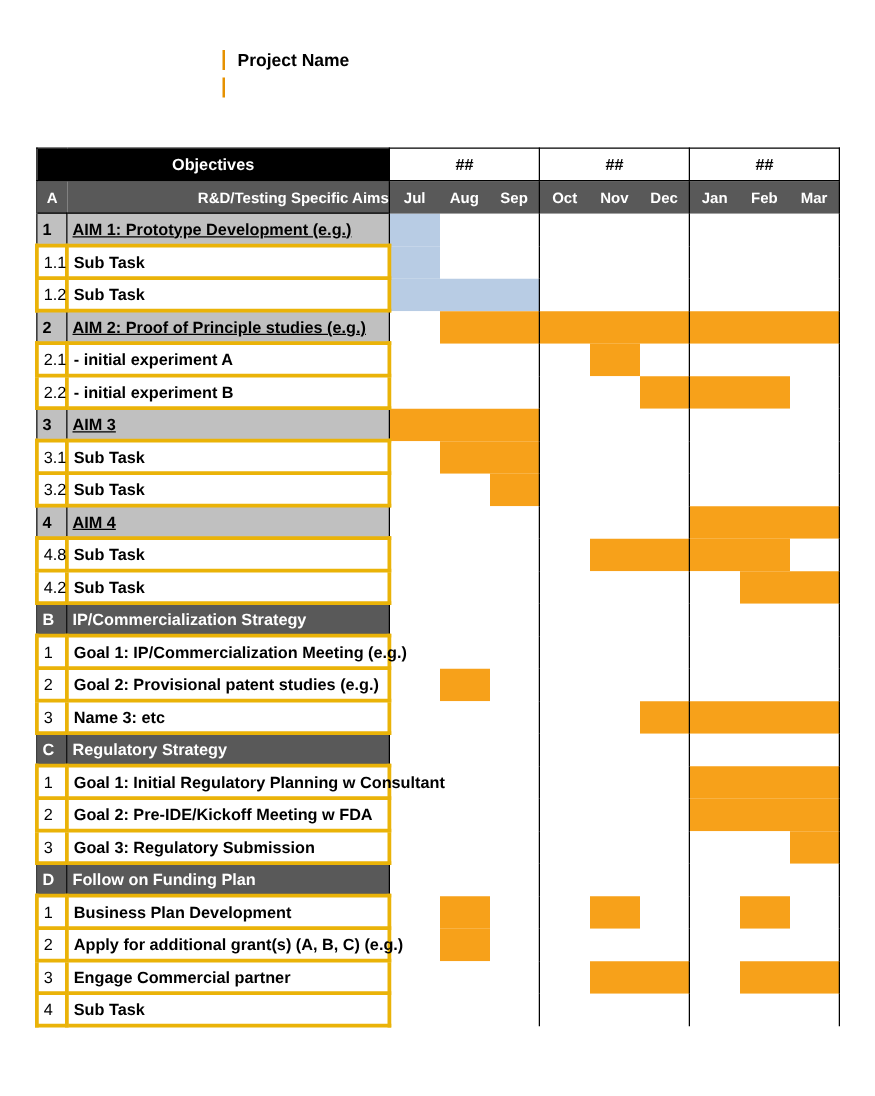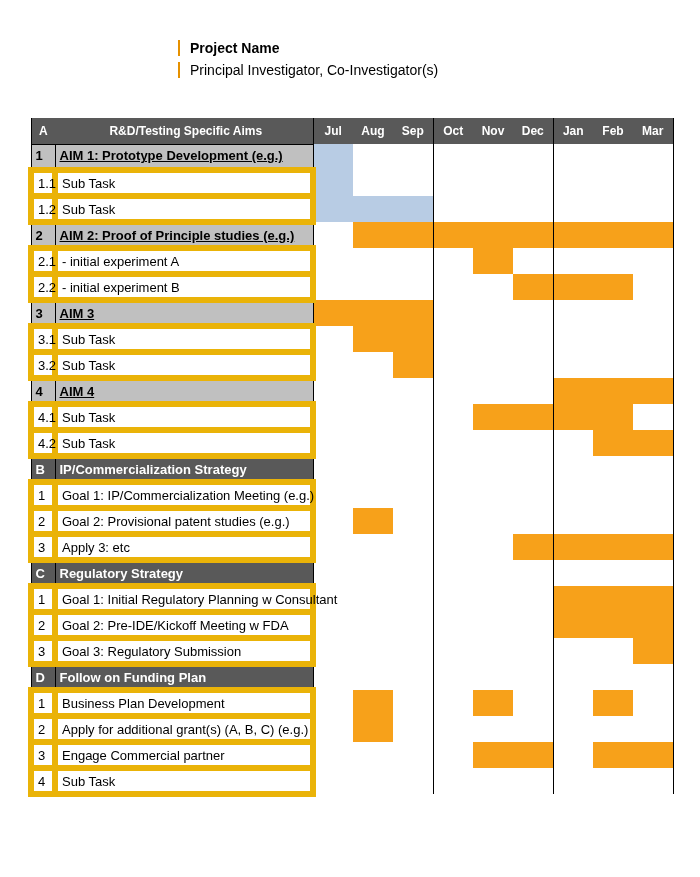--- a/index.html
+++ b/index.html
@@ -14,70 +14,81 @@
   .col-label{width:258px;}
   .col-m{width:40px;}
   .group-head .col-label,
   .group-head .col-id{background:#000;color:#fff;font-weight:bold;text-align:center;border:1px solid #000;}
   .group-head .hash{background:#fff;color:#000;font-weight:bold;text-align:center;font-style:italic;border-top:1px solid #000;border-bottom:1px solid #000;}
   .group-head .hash.bl{border-left:1px solid #000;}
   .group-head .hash.br{border-right:1px solid #000;}
   .group-head .hash.last{border-right:1px solid #000;}
   .months td, .months th{background:#595959;color:#fff;font-weight:bold;text-align:center;font-size:12px;}
   .months .col-id{border-left:1px solid #000;}
-  .months .lbl{text-align:center;padding-left:4px;}
+  .months .lbl{text-align:right;padding-left:4px;}
   .section .col-id, .section .col-label{background:#595959;color:#fff;font-weight:bold;border:1px solid #000;}
   .section .col-id{text-align:left;padding-left:4px;}
   .section .col-label{text-align:left;padding-left:4px;}
   .section .m{background:#fff;}
   .aim .col-id, .aim .col-label{background:#c0c0c0;font-weight:bold;border:1px solid #000;}
   .aim .col-id{text-align:left;padding-left:4px;}
   .aim .col-label{text-align:left;padding-left:4px;text-decoration:underline;}
-  .row .col-id, .row .col-label{background:#fff;border:6px solid #eab308;}
+  .row .col-id, .row .col-label{background:#fff;border:3px solid #eab308;}
   .row .col-id{text-align:left;padding-left:4px;}
   .row .col-label{text-align:left;padding-left:4px;}
   .m{background:#fff;border-top:0;border-bottom:0;}
   .m.fill{background:#f7a11a;}
   .m.fillb{background:#b8cce4;}
   .m.sep{border-left:1px solid #000;}
   .m.lastcol{border-right:1px solid #000;}
   .group-head td{height:26px;}
-  .overflow{white-space:nowrap;overflow:visible;}
+  .overflow{white-space:nowrap;overflow:visible;font-weight:bold;}
 </style>
 </head>
 <body>
 
 <div class="page">
 
   <div class="header">
     <div class="header-row">
       <span class="tick"></span>
       <span class="bold">Project Name</span>
     </div>
     <div class="header-row">
       <span class="tick"></span>
-      <span>Principal Investigator, Co-Investigator(s)</span>
     </div>
   </div>
 
   <table>
     <colgroup>
       <col class="col-id">
         <col class="col-label">
       <col class="col-m">
         <col class="col-m">
         <col class="col-m">
       <col class="col-m">
         <col class="col-m">
         <col class="col-m">
       <col class="col-m">
         <col class="col-m">
         <col class="col-m">
     </colgroup>
     <tbody id="tbody">
+        <tr class="group-head">
+          <td class="col-id" colspan="2">Objectives</td>
+          <td class="hash bl">&nbsp;</td>
+          <td class="hash">##</td>
+          <td class="hash br">&nbsp;</td>
+          <td class="hash bl">&nbsp;</td>
+          <td class="hash">##</td>
+          <td class="hash br">&nbsp;</td>
+          <td class="hash bl">&nbsp;</td>
+          <td class="hash">##</td>
+          <td class="hash last br">&nbsp;</td>
+        </tr>
         <tr class="months">
           <td class="col-id">A</td>
           <td class="col-label lbl">R&amp;D/Testing Specific Aims</td>
           <td style="border-left: 1px solid rgb(0, 0, 0); text-align: center;">Jul</td>
           <td>Aug</td>
           <td>Sep</td>
           <td style="border-left: 1px solid rgb(0, 0, 0);">Oct</td>
           <td>Nov</td>
           <td>Dec</td>
           <td style="border-left: 1px solid rgb(0, 0, 0);">Jan</td>
@@ -208,21 +219,21 @@
           <td class="m"></td>
           <td class="m"></td>
           <td class="m sep"></td>
           <td class="m"></td>
           <td class="m"></td>
           <td class="m fill sep"></td>
           <td class="m fill"></td>
           <td class="m fill lastcol"></td>
         </tr>
         <tr class="row">
-          <td class="col-id">4.1</td>
+          <td class="col-id">4.8</td>
           <td class="col-label overflow">Sub Task</td>
           <td class="m sep"></td>
           <td class="m"></td>
           <td class="m"></td>
           <td class="m sep"></td>
           <td class="m fill"></td>
           <td class="m fill"></td>
           <td class="m fill sep"></td>
           <td class="m fill"></td>
           <td class="m lastcol"></td>
@@ -274,21 +285,21 @@
           <td class="m"></td>
           <td class="m sep"></td>
           <td class="m"></td>
           <td class="m"></td>
           <td class="m sep"></td>
           <td class="m"></td>
           <td class="m lastcol"></td>
         </tr>
         <tr class="row">
           <td class="col-id">3</td>
-          <td class="col-label overflow">Apply 3: etc</td>
+          <td class="col-label overflow">Name 3: etc</td>
           <td class="m sep"></td>
           <td class="m"></td>
           <td class="m"></td>
           <td class="m sep"></td>
           <td class="m"></td>
           <td class="m fill"></td>
           <td class="m fill sep"></td>
           <td class="m fill"></td>
           <td class="m fill lastcol"></td>
         </tr>

